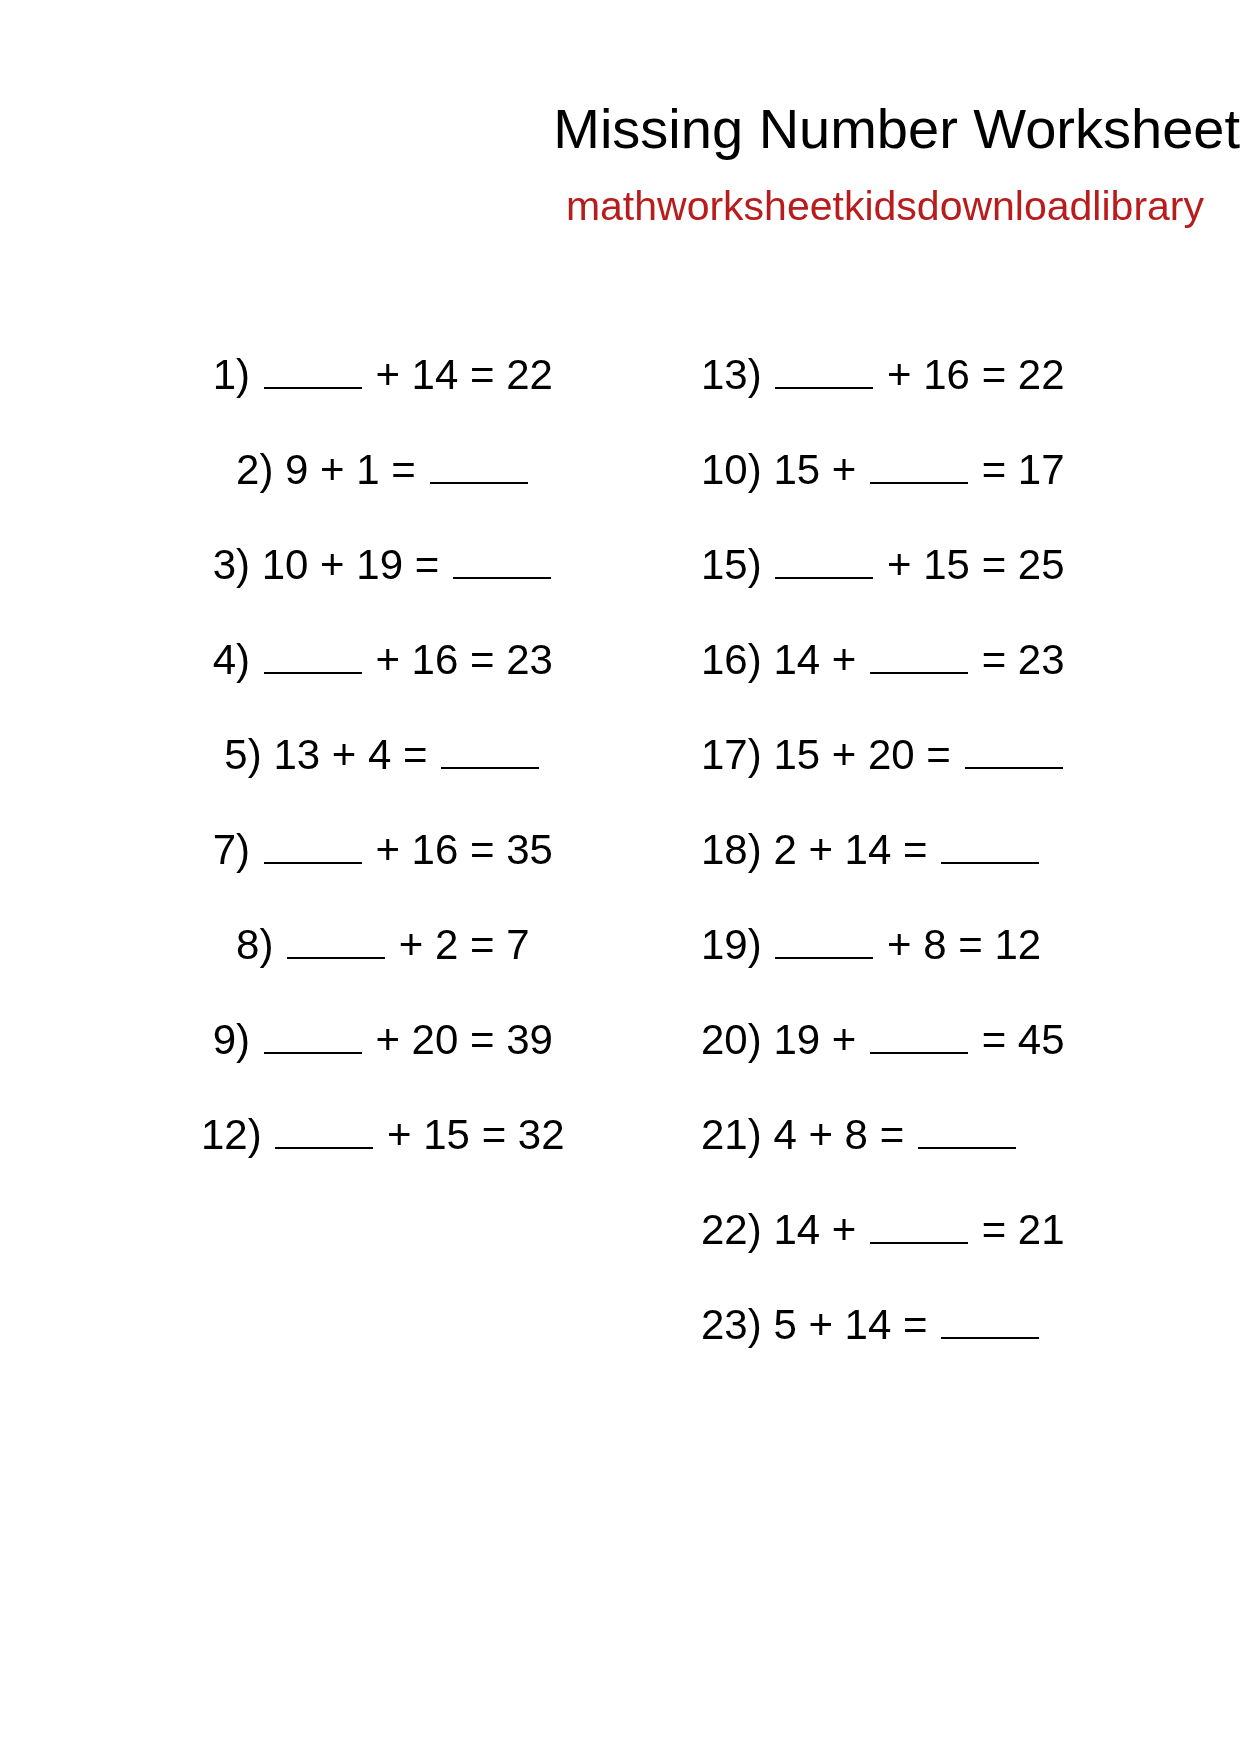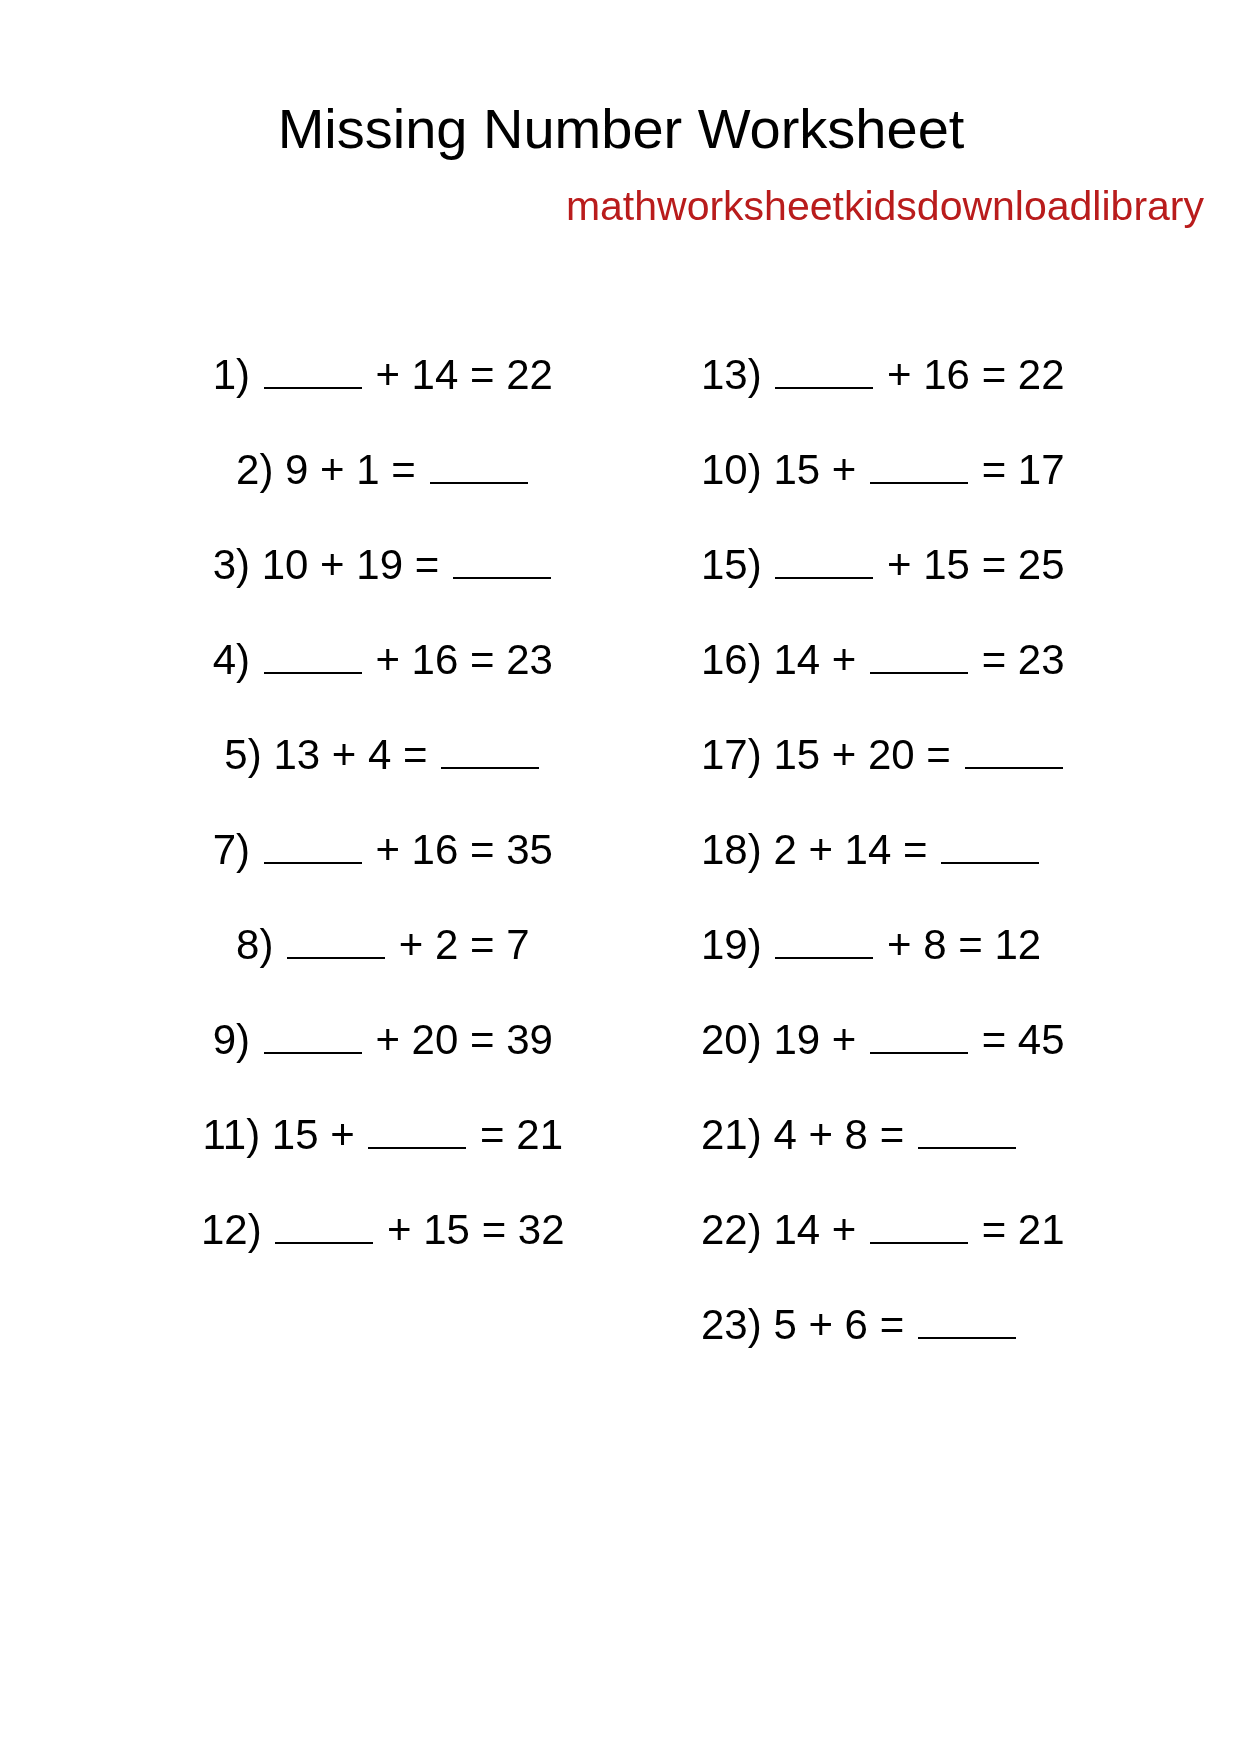--- a/index.html
+++ b/index.html
@@ -13,21 +13,21 @@
       position: relative;
       overflow: hidden;
       font-family: "Liberation Sans", sans-serif;
       color: #000000;
     }
     .title {
       position: absolute;
       left: 0;
       width: 1240px;
       top: 97px;
-      text-align: center;
+      text-align: right;
       font-size: 56px;
       line-height: 64px;
       padding-left: 2px;
       box-sizing: border-box;
       letter-spacing: 0px;
     }
     .subtitle {
       position: absolute;
       right: 36px;
       top: 182px;
@@ -64,29 +64,28 @@
 
 <div class="col left">
   <div class="problem"><span>1)</span> <span></span><span class="blank"></span> <span>+ 14 = 22</span></div>
   <div class="problem"><span>2)</span> <span>9 + 1 =</span> <span class="blank"></span><span></span></div>
   <div class="problem"><span>3)</span> <span>10 + 19 =</span> <span class="blank"></span><span></span></div>
   <div class="problem"><span>4)</span> <span></span><span class="blank"></span> <span>+ 16 = 23</span></div>
   <div class="problem"><span>5)</span> <span>13 + 4 =</span> <span class="blank"></span><span></span></div>
   <div class="problem"><span>7)</span> <span></span><span class="blank"></span> <span>+ 16 = 35</span></div>
   <div class="problem"><span>8)</span> <span></span><span class="blank"></span> <span>+ 2 = 7</span></div>
   <div class="problem"><span>9)</span> <span></span><span class="blank"></span> <span>+ 20 = 39</span></div>
-  <div class="problem"><span>11)</span> <span>15 +</span> <span class="blank"></span> <span>= 21</span></div>
   <div class="problem"><span>12)</span> <span></span><span class="blank"></span> <span>+ 15 = 32</span></div>
 </div>
 
 <div class="col right">
   <div class="problem"><span>13)</span> <span></span><span class="blank"></span> <span>+ 16 = 22</span></div>
   <div class="problem"><span>10)</span> <span>15 +</span> <span class="blank"></span> <span>= 17</span></div>
   <div class="problem"><span>15)</span> <span></span><span class="blank"></span> <span>+ 15 = 25</span></div>
   <div class="problem"><span>16)</span> <span>14 +</span> <span class="blank"></span> <span>= 23</span></div>
   <div class="problem"><span>17)</span> <span>15 + 20 =</span> <span class="blank"></span><span></span></div>
   <div class="problem"><span>18)</span> <span>2 + 14 =</span> <span class="blank"></span><span></span></div>
   <div class="problem"><span>19)</span> <span></span><span class="blank"></span> <span>+ 8 = 12</span></div>
   <div class="problem"><span>20)</span> <span>19 +</span> <span class="blank"></span> <span>= 45</span></div>
   <div class="problem"><span>21)</span> <span>4 + 8 =</span> <span class="blank"></span><span></span></div>
   <div class="problem"><span>22)</span> <span>14 +</span> <span class="blank"></span> <span>= 21</span></div>
-  <div class="problem"><span>23)</span> <span>5 + 6 =</span> <span class="blank"></span><span></span></div>
+  <div class="problem"><span>23)</span> <span>5 + 14 =</span> <span class="blank"></span><span></span></div>
 </div>
 
 </body></html>

